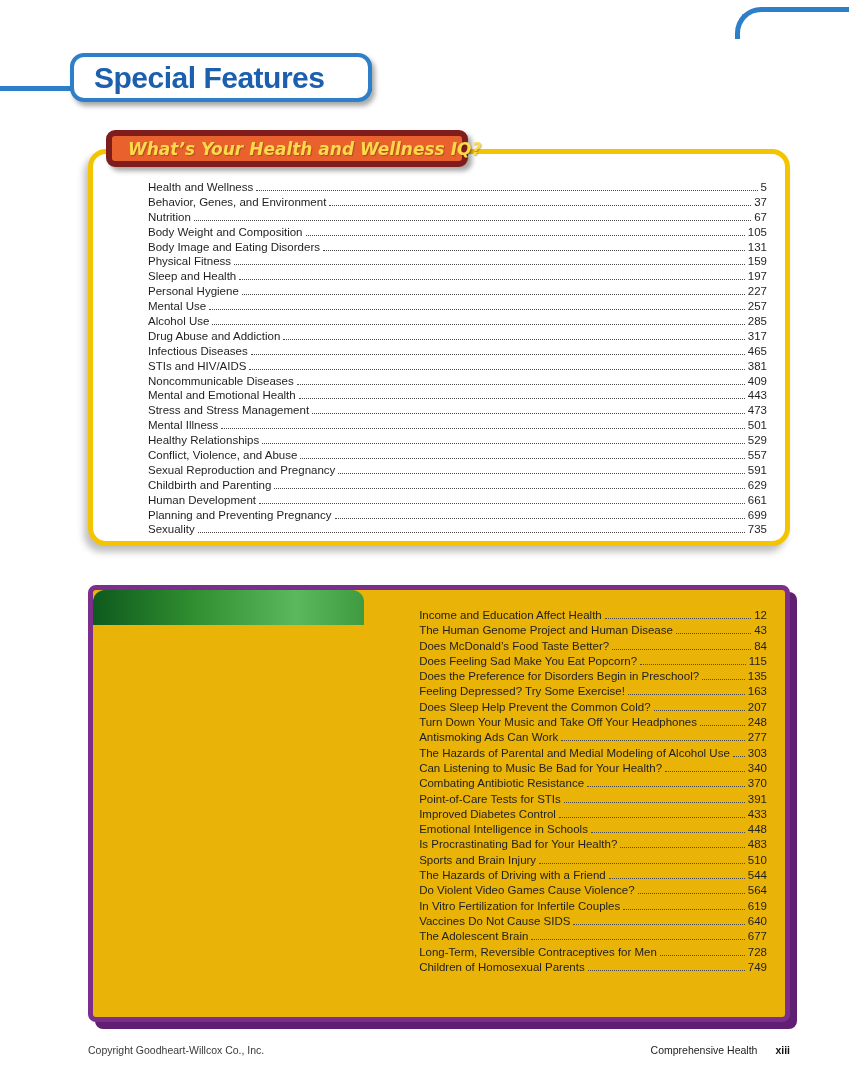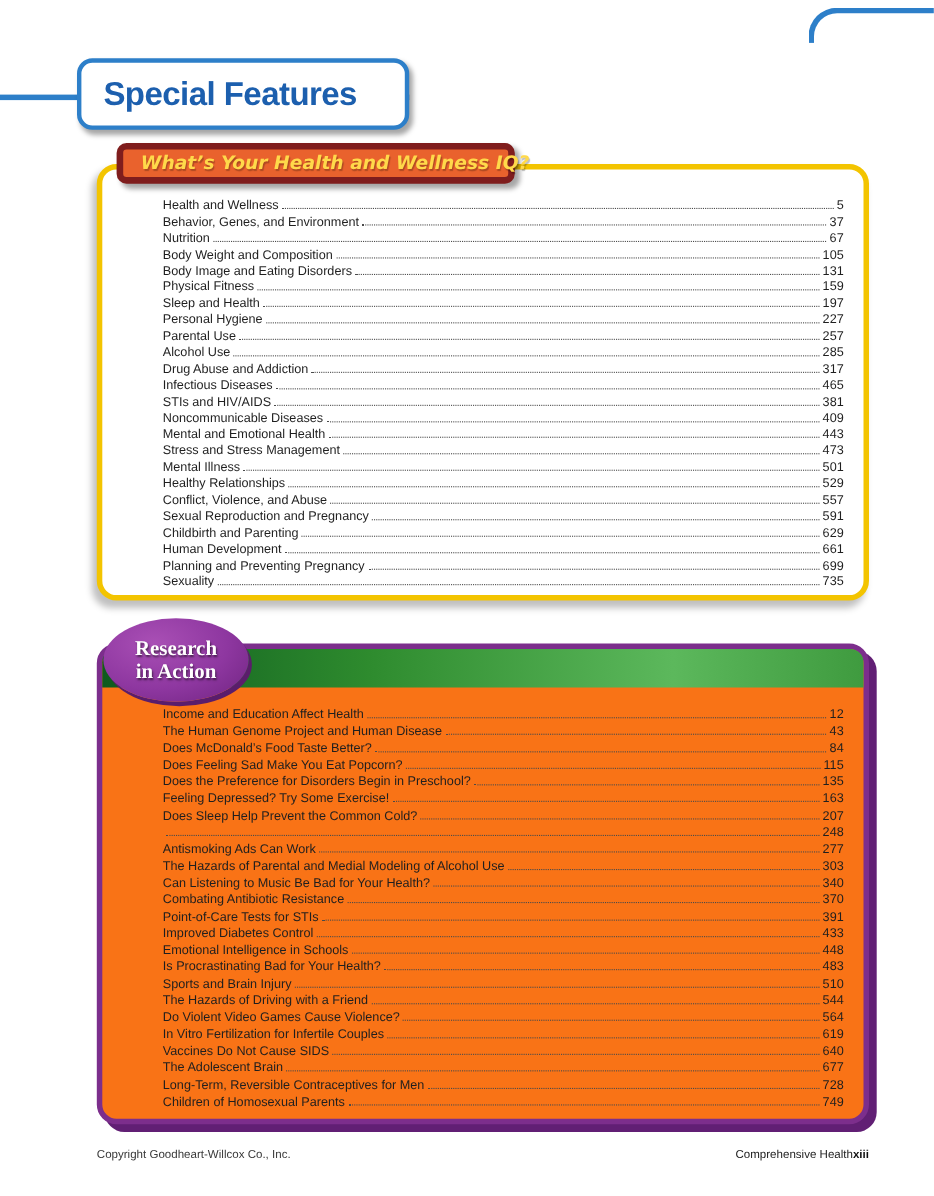--- a/index.html
+++ b/index.html
@@ -25,21 +25,21 @@
   }
   .top-blue-line {
     position: absolute;
     top: 86px; left: 0;
     width: 372px; height: 5px;
     background: #2d7fc9;
   }
   .title-box {
     position: absolute;
     left: 70px; top: 53px;
-    width: 302px; height: 65px;
+    width: 302px; height: 49px;
     background: #ffffff;
     border: 4px solid #2d7fc9;
     border-radius: 14px;
     box-shadow: 3px 4px 5px rgba(0,0,0,0.35);
     display: flex; align-items: center;
     padding-left: 20px;
     z-index: 4;
   }
   .title-box .title-text {
     font-size: 30px;
@@ -82,26 +82,26 @@
   }
   .iq-list {
     padding: 26px 18px 0 55px;
   }
 
   
   .research-box {
     position: absolute;
     left: 88px; top: 585px;
     width: 702px; height: 437px;
-    background: #f97316;
+    background: #eab308;
     border: 5px solid #7c2e8c;
-    border-radius: 18px;
+    border-radius: 8px;
     box-shadow: 7px 7px 0 #611f74;
     display: flex;
-    flex-direction: column;
+    flex-direction: row;
   }
   .green-bar {
     height: 35px;
     width: 100%;
     background: linear-gradient(90deg, #0e5a1e 0%, #2e8b2e 35%, #5cb85c 75%, #3f9b3f 100%);
     border-top-left-radius: 12px;
     border-top-right-radius: 12px;
   }
   .research-list {
     padding: 18px 18px 0 55px;
@@ -153,21 +153,21 @@
     width: 702px;
     display: flex;
     justify-content: space-between;
     align-items: baseline;
     font-size: 10.5px;
     color: #3a3a3a;
     gap: 24px;
   }
   .footer .footer-right { display: flex; align-items: flex-start; }
   .footer .book-title { color: #222222; }
-  .footer .folio { font-weight: bold; color: #111111; }
+  .footer .folio { font-weight: bold; margin-left: 18px; color: #111111; }
 </style>
 </head>
 <body>
 
 <div class="page">
 
   <div class="swoosh-topright"></div>
   <div class="top-blue-line"></div>
 
   <div class="title-box">
@@ -222,21 +222,21 @@
           <span class="toc-page">197</span>
         </div>
 
         <div class="toc-row">
           <span class="toc-title">Personal Hygiene</span>
           <span class="toc-leader"></span>
           <span class="toc-page">227</span>
         </div>
 
         <div class="toc-row">
-          <span class="toc-title">Parental Use</span>
+          <span class="toc-title">Mental Use</span>
           <span class="toc-leader"></span>
           <span class="toc-page">257</span>
         </div>
 
         <div class="toc-row">
           <span class="toc-title">Alcohol Use</span>
           <span class="toc-leader"></span>
           <span class="toc-page">285</span>
         </div>
 
@@ -366,20 +366,21 @@
           <span class="toc-page">163</span>
         </div>
 
         <div class="toc-row">
           <span class="toc-title">Does Sleep Help Prevent the Common Cold?</span>
           <span class="toc-leader"></span>
           <span class="toc-page">207</span>
         </div>
 
         <div class="toc-row">
+          <span class="toc-title">Turn Down Your Music and Take Off Your Headphones</span>
           <span class="toc-leader"></span>
           <span class="toc-page">248</span>
         </div>
 
         <div class="toc-row">
           <span class="toc-title">Antismoking Ads Can Work</span>
           <span class="toc-leader"></span>
           <span class="toc-page">277</span>
         </div>
 
@@ -466,24 +467,20 @@
           <span class="toc-leader"></span>
           <span class="toc-page">728</span>
         </div>
 
         <div class="toc-row">
           <span class="toc-title">Children of Homosexual Parents</span>
           <span class="toc-leader"></span>
           <span class="toc-page">749</span>
         </div>
       </div>
-  </div>
-  <div class="research-badge">
-    <span>Research</span>
-    <span>in Action</span>
   </div>
 
   <div class="footer">
     <span class="copyright">Copyright Goodheart-Willcox Co., Inc.</span>
     <span class="footer-right">
       <span class="book-title">Comprehensive Health</span>
       <span class="folio">xiii</span>
     </span>
   </div>
 

